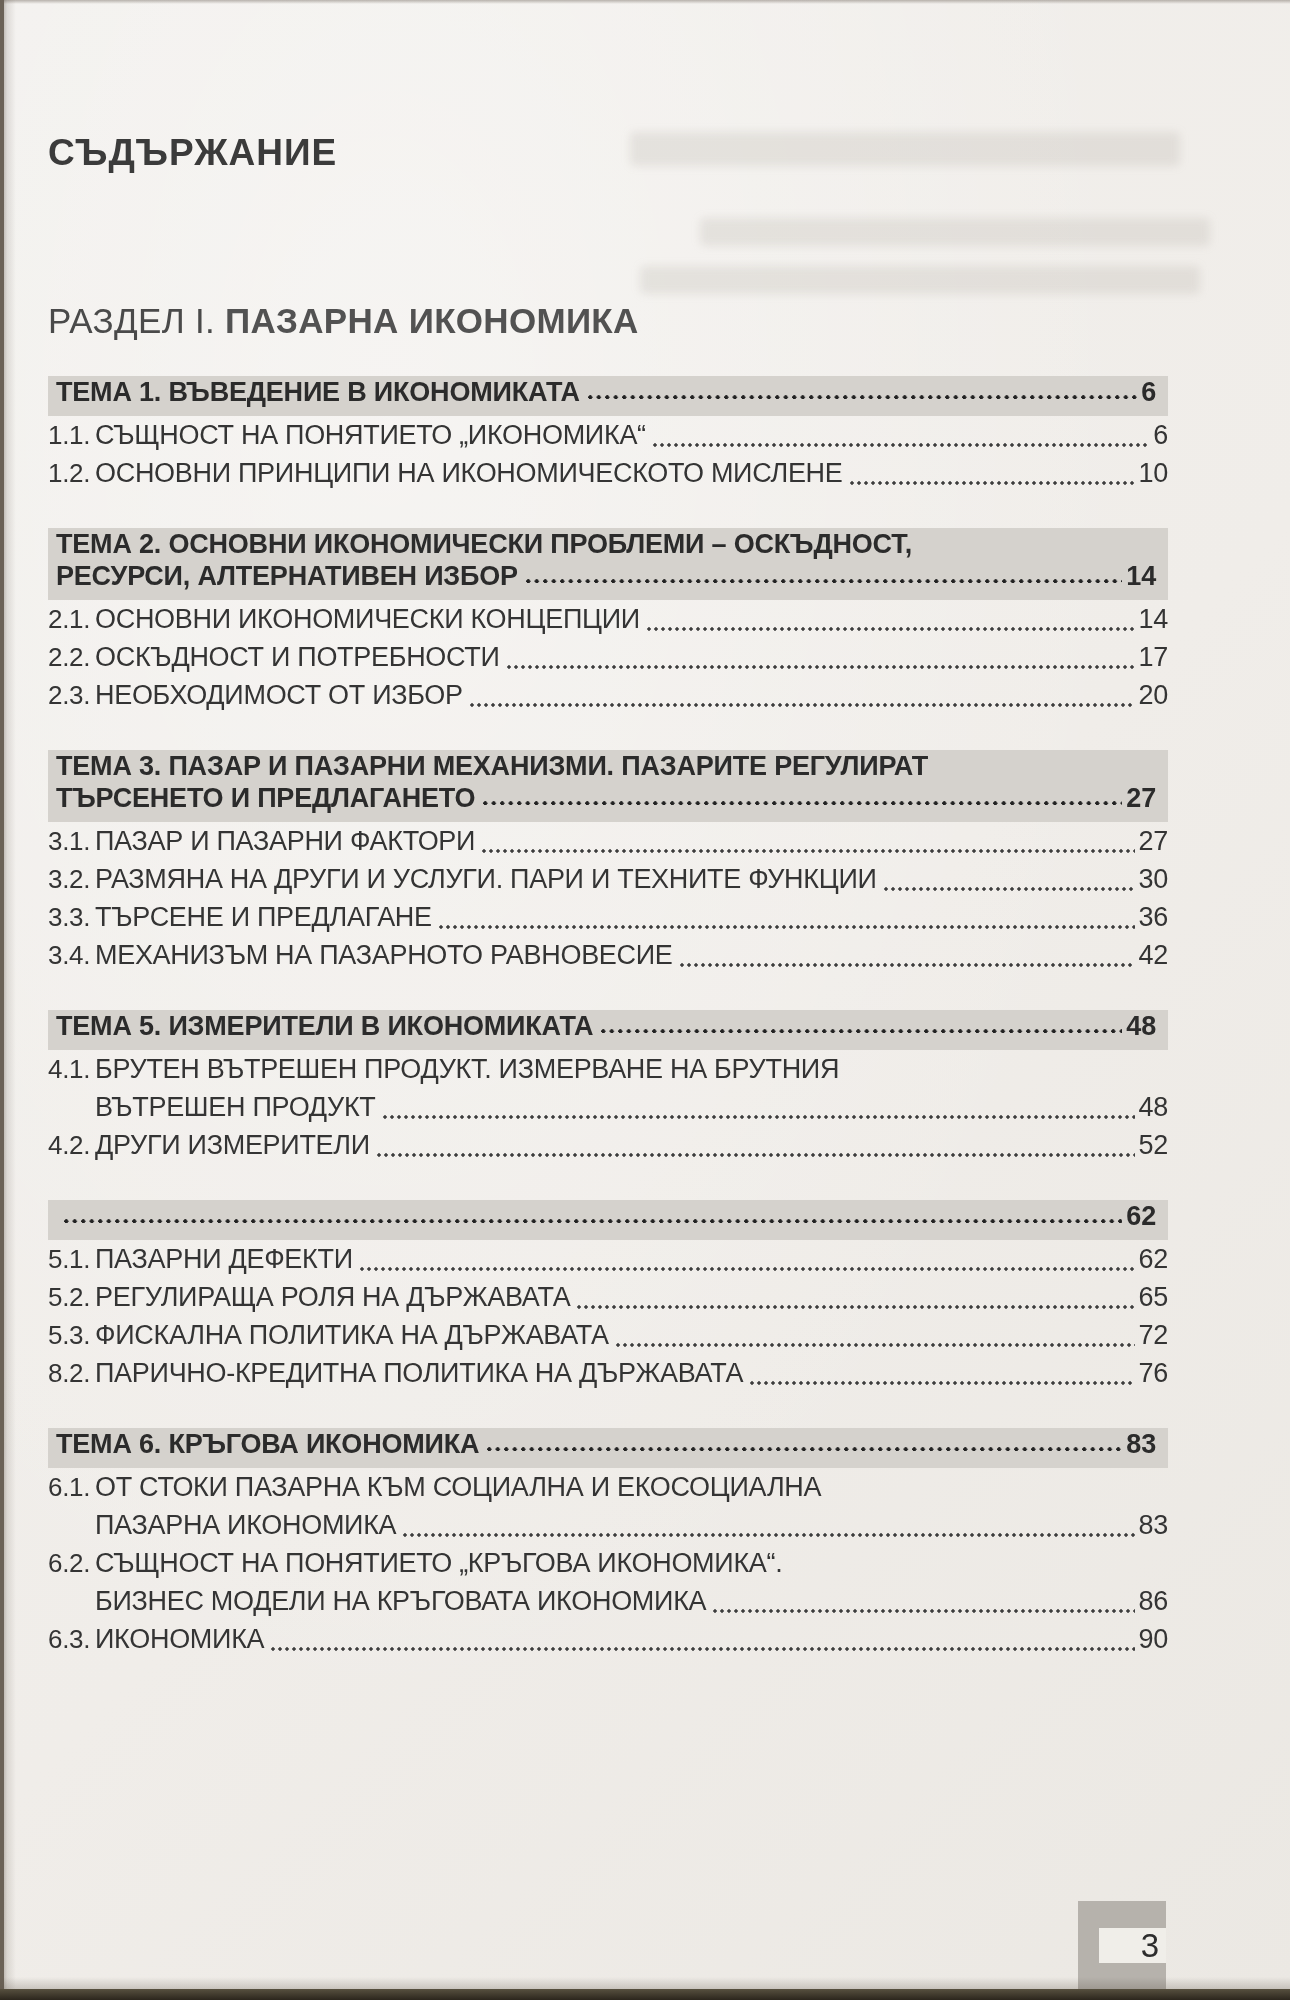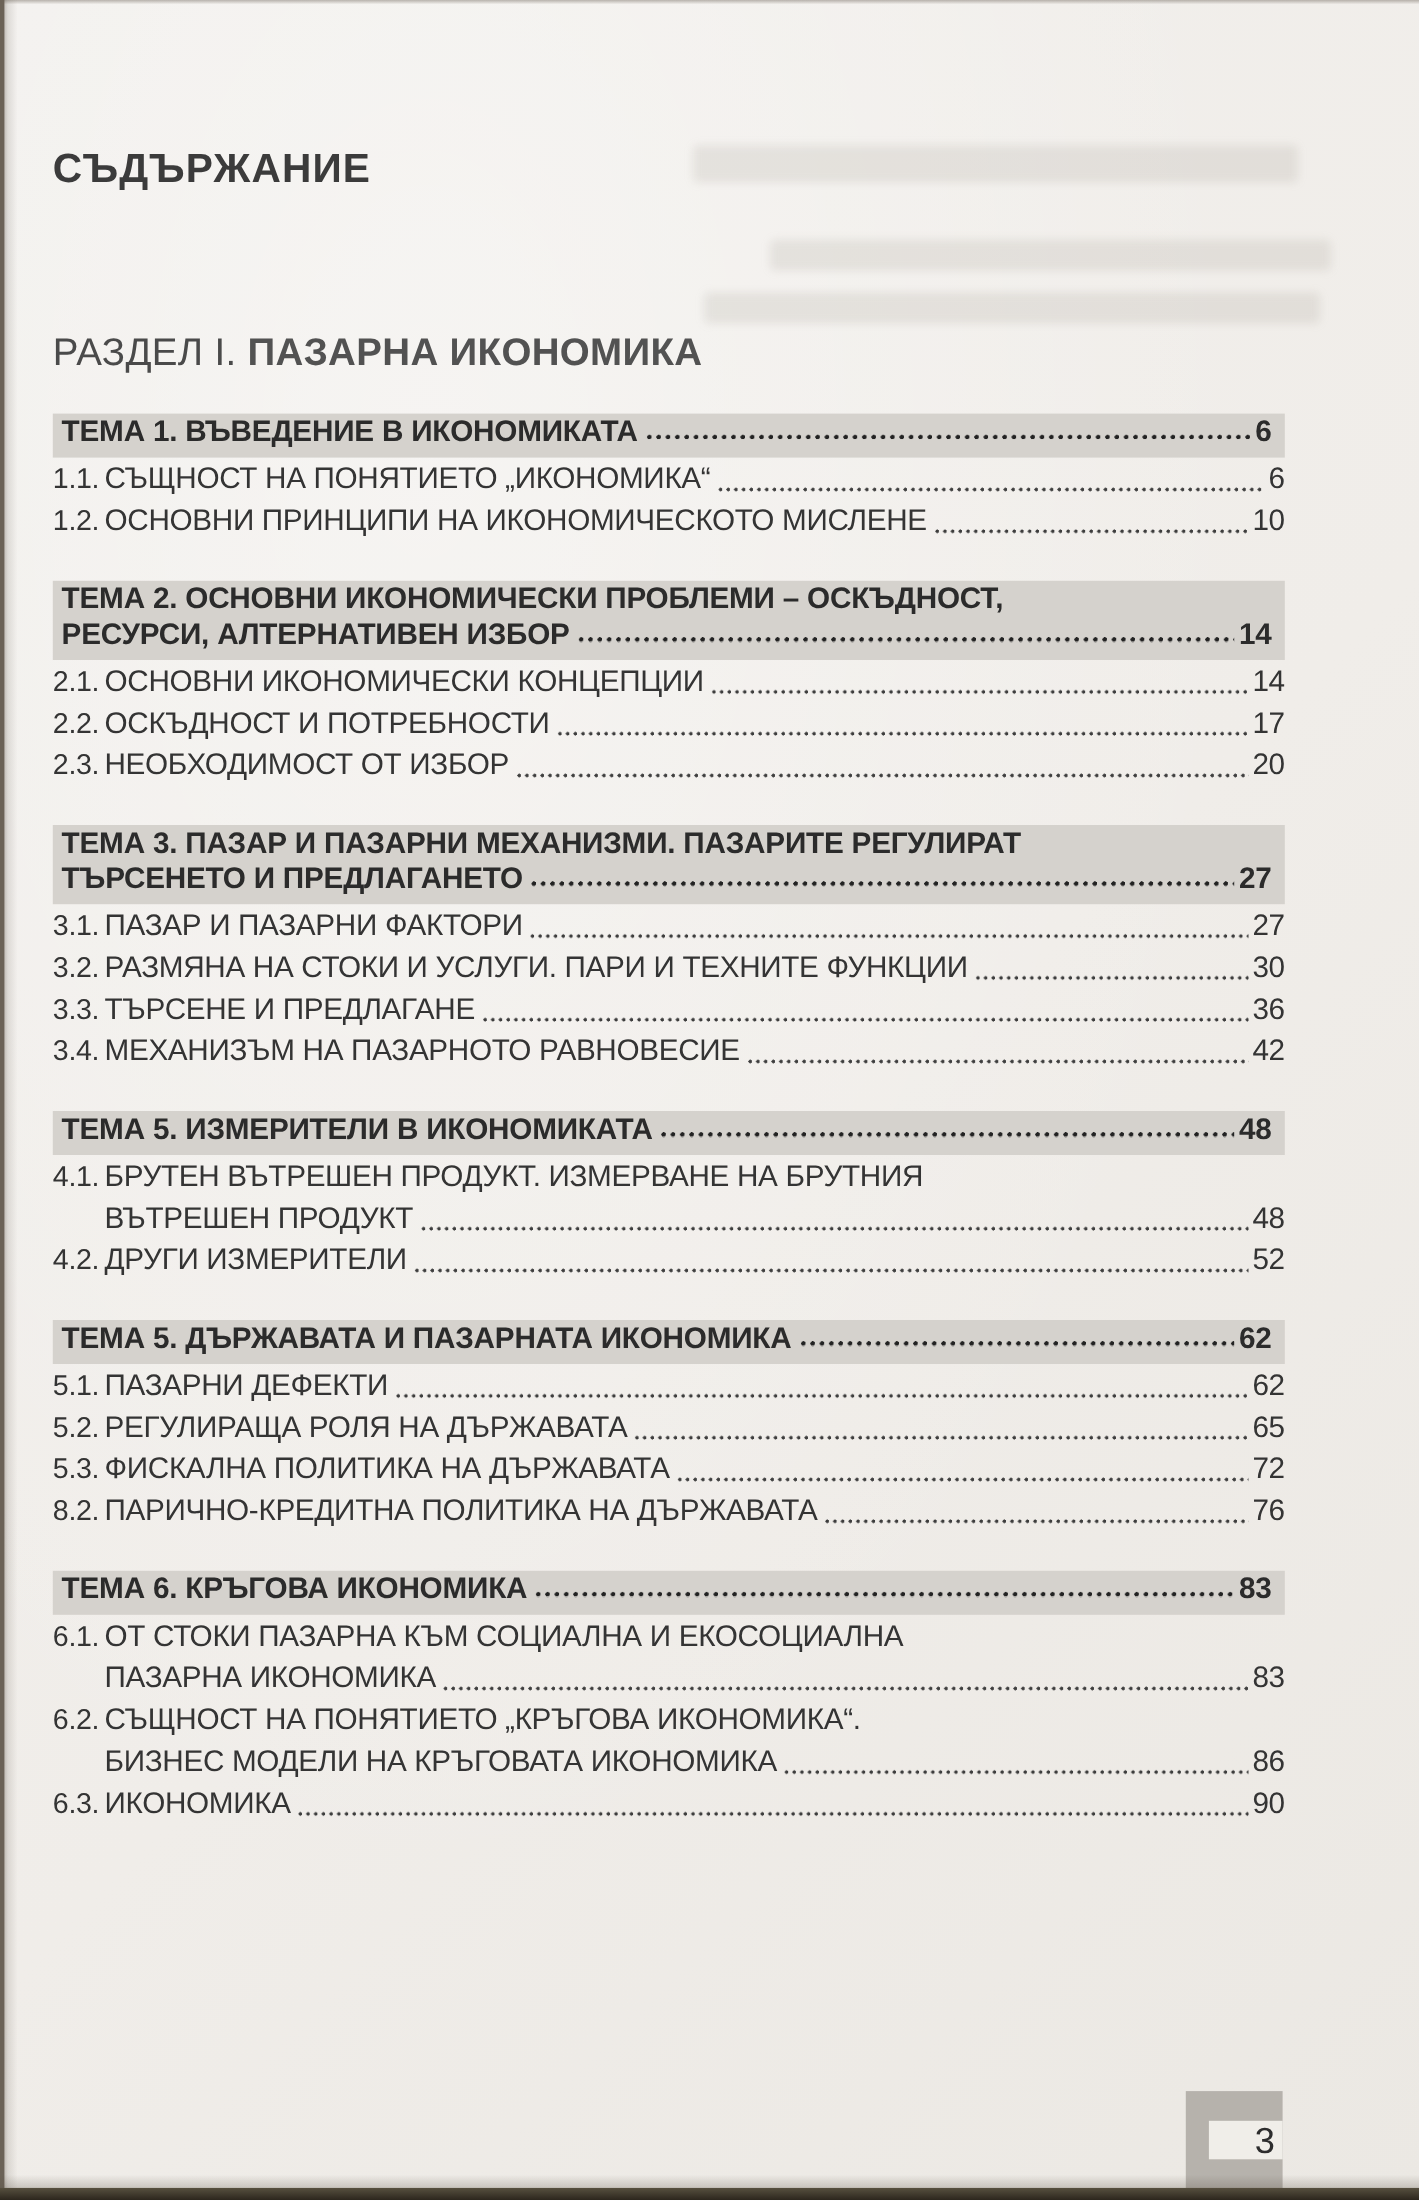--- a/index.html
+++ b/index.html
@@ -178,21 +178,21 @@
                   <span class="text">ПАЗАР И ПАЗАРНИ ФАКТОРИ</span>
                   <span class="leader"></span>
                   <span class="pagenum">27</span>
                 </div>
               </div>
             </div>
             <div class="entry">
               <span class="num">3.2.</span>
               <div class="lines">
                 <div class="line">
-                  <span class="text">РАЗМЯНА НА СТОКИ И УСЛУГИ. ПАРИ И ТЕХНИТЕ ФУНКЦИИ</span>
+                  <span class="text">РАЗМЯНА НА ДРУГИ И УСЛУГИ. ПАРИ И ТЕХНИТЕ ФУНКЦИИ</span>
                   <span class="leader"></span>
                   <span class="pagenum">30</span>
                 </div>
               </div>
             </div>
             <div class="entry">
               <span class="num">3.3.</span>
               <div class="lines">
                 <div class="line">
                   <span class="text">ТЪРСЕНЕ И ПРЕДЛАГАНЕ</span>
@@ -243,21 +243,20 @@
                   <span class="leader"></span>
                   <span class="pagenum">52</span>
                 </div>
               </div>
             </div>
           </div>
         </div>
         <div class="topic">
           <div class="topic-bar">
             <div class="line">
-              <span class="text">ТЕМА 5. ДЪРЖАВАТА И ПАЗАРНАТА ИКОНОМИКА</span>
               <span class="leader"></span>
               <span class="pagenum">62</span>
             </div>
           </div>
           <div class="topic-items">
             <div class="entry">
               <span class="num">5.1.</span>
               <div class="lines">
                 <div class="line">
                   <span class="text">ПАЗАРНИ ДЕФЕКТИ</span>

